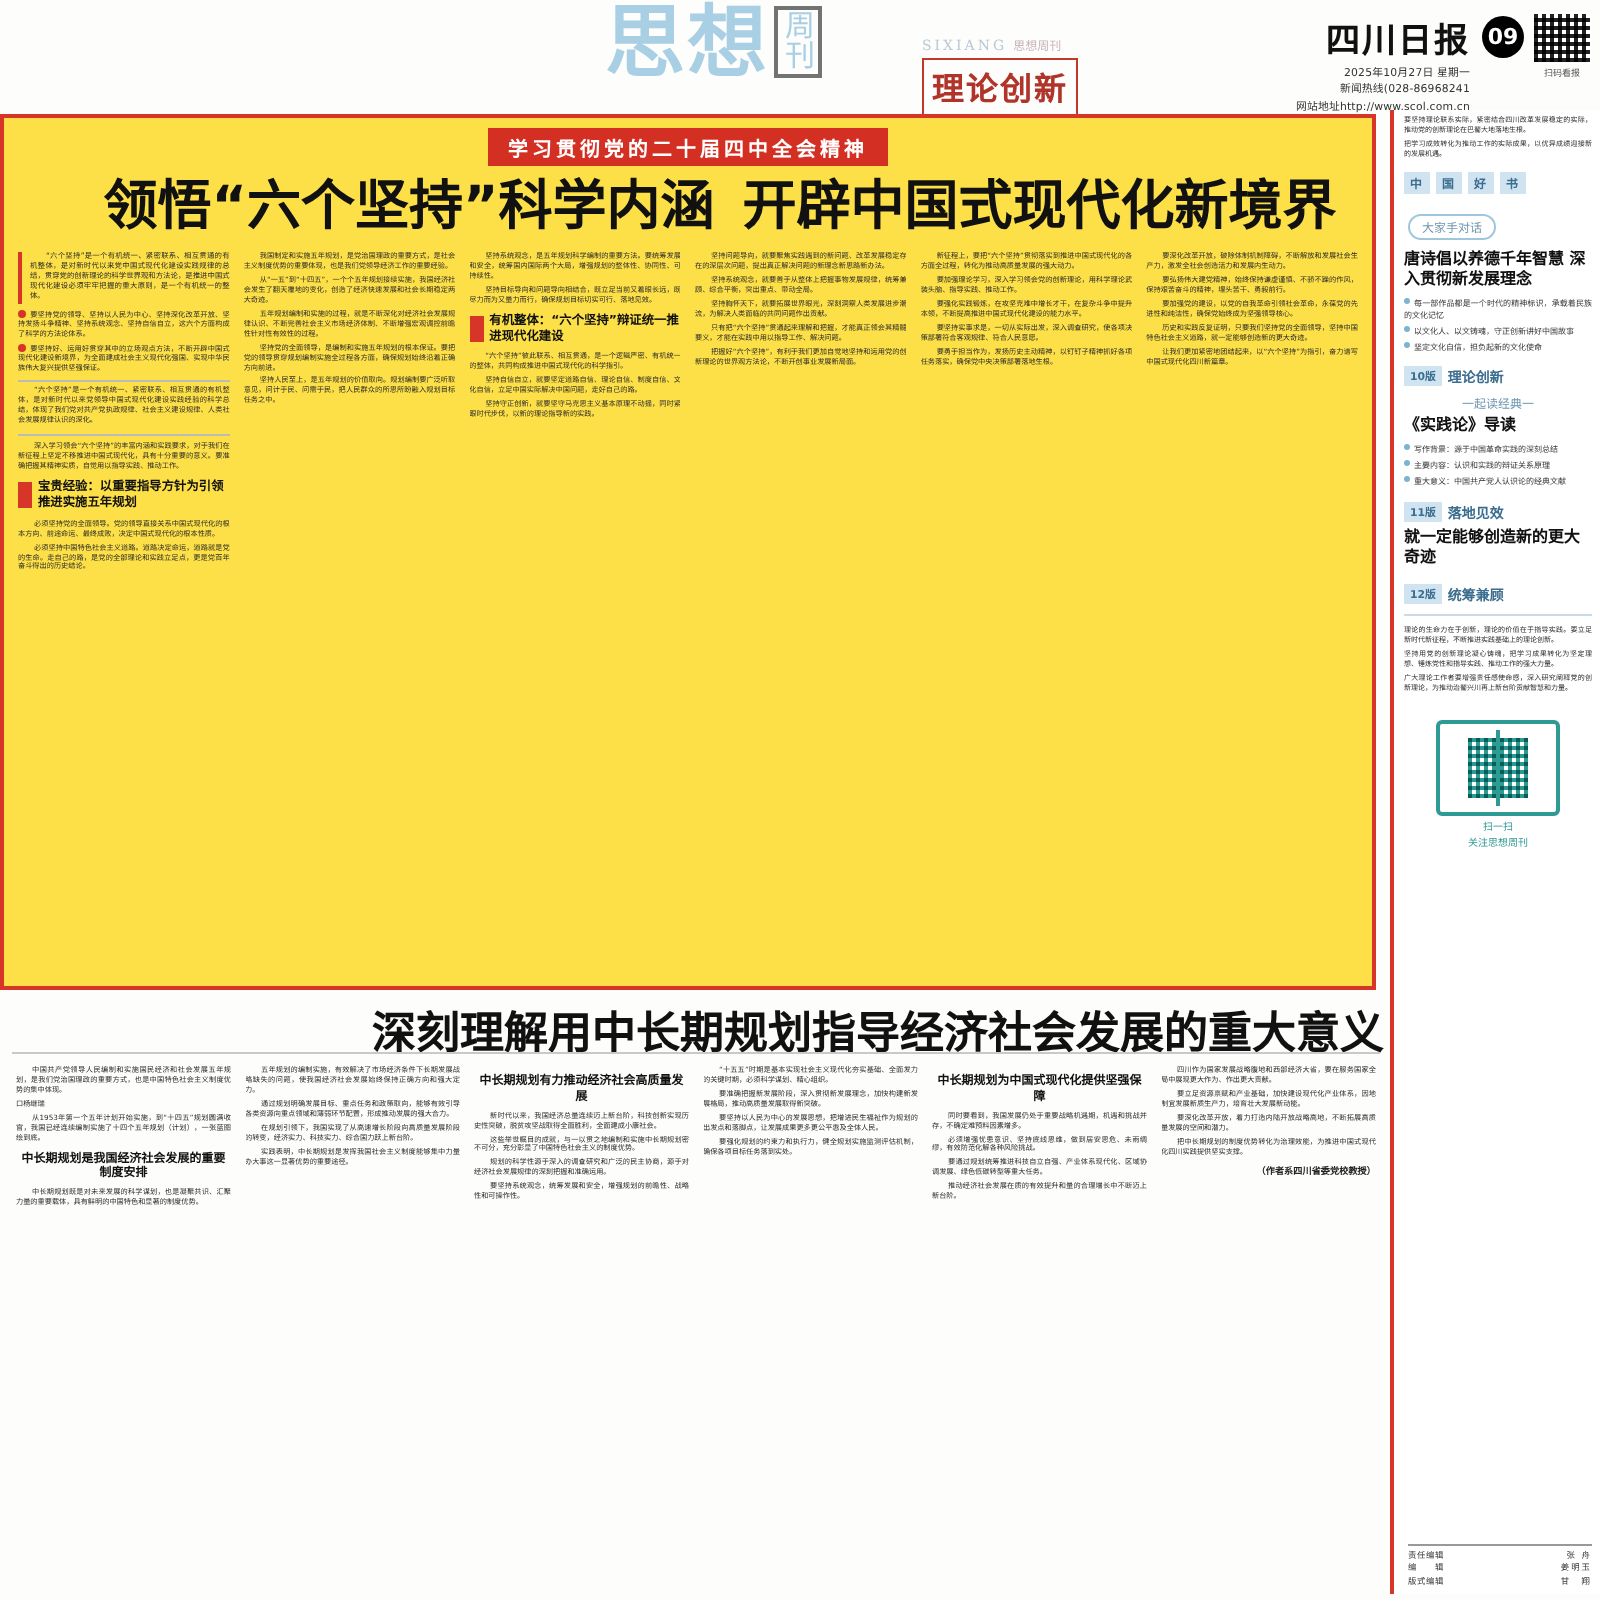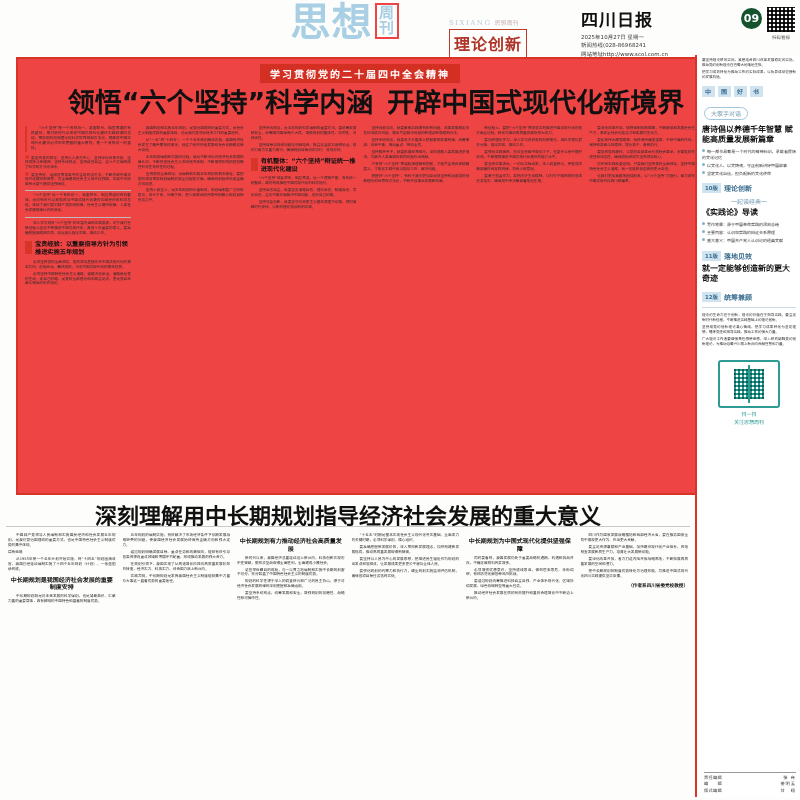--- a/index.html
+++ b/index.html
@@ -23,48 +23,47 @@
   }
 
   
   .masthead {
     position: relative;
     height: 52px;
     display: flex;
     align-items: flex-start;
     padding: 2px 4px 0 6px;
     box-sizing: border-box;
-    gap: 12px;
   }
   .mh-left { flex: 1; }
   .mh-logo-wrap {
     display: flex;
     align-items: flex-end;
     justify-content: center;
     gap: 2px;
     margin-left: 250px;
   }
   .mh-sixiang {
     font-family: "DejaVu Serif", "Liberation Serif", serif;
     font-size: 40px;
     font-weight: bold;
     line-height: 0.98;
     color: #a8cfe4;
     letter-spacing: 1px;
   }
   .mh-zhoukan {
     display: inline-block;
-    border: 2px solid #ef4444;
+    border: 2px solid #737373;
     color: #a8cfe4;
     font-family: "DejaVu Serif", "Liberation Serif", serif;
     font-size: 15px;
-    font-weight: bold;
+    font-weight: normal;
     line-height: 1.02;
     width: 18px;
-    text-align: center;
+    text-align: right;
     padding: 1px 1px;
     margin-bottom: 2px;
   }
   .mh-mid {
     width: 120px;
     padding-top: 16px;
     margin-left: 4px;
   }
   .mh-pinyin {
     font-size: 7px;
@@ -85,42 +84,42 @@
     letter-spacing: 1px;
   }
   .mh-right {
     width: 215px;
     display: flex;
     align-items: flex-start;
     gap: 4px;
     padding-top: 4px;
   }
   .mh-paper {
-    text-align: left;
+    text-align: right;
     flex: 1;
     padding-right: 2px;
   }
   .mh-papername {
     font-family: "DejaVu Serif", "Liberation Serif", serif;
     font-size: 17px;
     font-weight: bold;
     letter-spacing: 1px;
     color: #111;
   }
   .mh-meta {
     font-size: 5.4px;
     line-height: 1.55;
     color: #333;
     margin-top: 2px;
     letter-spacing: 0.1px;
   }
   .mh-pageno {
     width: 21px; height: 21px;
     border-radius: 50%;
-    background: #14532d;
+    background: #000000;
     color: #fff;
     font-size: 11px;
     font-weight: bold;
     display: flex;
     align-items: center;
     justify-content: center;
     margin-top: 2px;
     font-family: "DejaVu Sans", sans-serif;
   }
   .mh-qr {
@@ -133,27 +132,27 @@
       repeating-linear-gradient(90deg, #222 0 2px, #fff 2px 4px),
       repeating-linear-gradient(0deg, #222 0 2px, #fff 2px 4px);
     background-blend-mode: multiply;
     border: 1px solid #fff;
   }
   .qrcap { font-size: 4.5px; color:#555; margin-top:1px;}
 
   
   .redblock {
     position: absolute;
-    left: 16px;
+    left: 0;
     top: 57px;
     width: 688px;
     height: 438px;
     border: 2px solid #d63527;
     box-sizing: border-box;
-    background: #ef4444;
+    background: #fde047;
   }
   .banner-wrap {
     text-align: center;
     margin-top: 4px;
     height: 15px;
   }
   .banner {
     display: inline-block;
     background: #d32f22;
     color: #ffffff;
@@ -252,21 +251,21 @@
     padding: 2px 0;
     margin: 3px 0;
   }
 
   
   .second-headline {
     position: absolute;
     left: 4px;
     top: 498px;
     width: 688px;
-    text-align: center;
+    text-align: right;
     font-family: "DejaVu Sans", "Liberation Sans", sans-serif;
     font-weight: bold;
     font-size: 22px;
     color: #111;
     white-space: nowrap;
   }
   .rule2 {
     position: absolute;
     left: 6px; top: 526px; width: 684px; height: 0;
     border-top: 1px solid #c9c9c9;
@@ -588,21 +587,21 @@
 
     <div class="sb-tagrow">
       <span class="sb-tag">中</span>
       <span class="sb-tag">国</span>
       <span class="sb-tag">好</span>
       <span class="sb-tag">书</span>
     </div>
 
     <div class="sb-pill">大家手对话</div>
 
-    <div class="sb-title">唐诗倡以养德千年智慧 赋能高质量发展新篇章</div>
+    <div class="sb-title">唐诗倡以养德千年智慧 深入贯彻新发展理念</div>
     <p class="sb-li"><span class="dot"></span><span>每一部作品都是一个时代的精神标识，承载着民族的文化记忆</span></p>
     <p class="sb-li"><span class="dot"></span><span>以文化人、以文铸魂，守正创新讲好中国故事</span></p>
     <p class="sb-li"><span class="dot"></span><span>坚定文化自信，担负起新的文化使命</span></p>
 
     <div class="sb-catline">
       <span class="sb-cat-badge">10版</span>
       <span class="sb-cat-text">理论创新</span>
     </div>
 
     <div class="sb-deco">一起读经典一</div>

